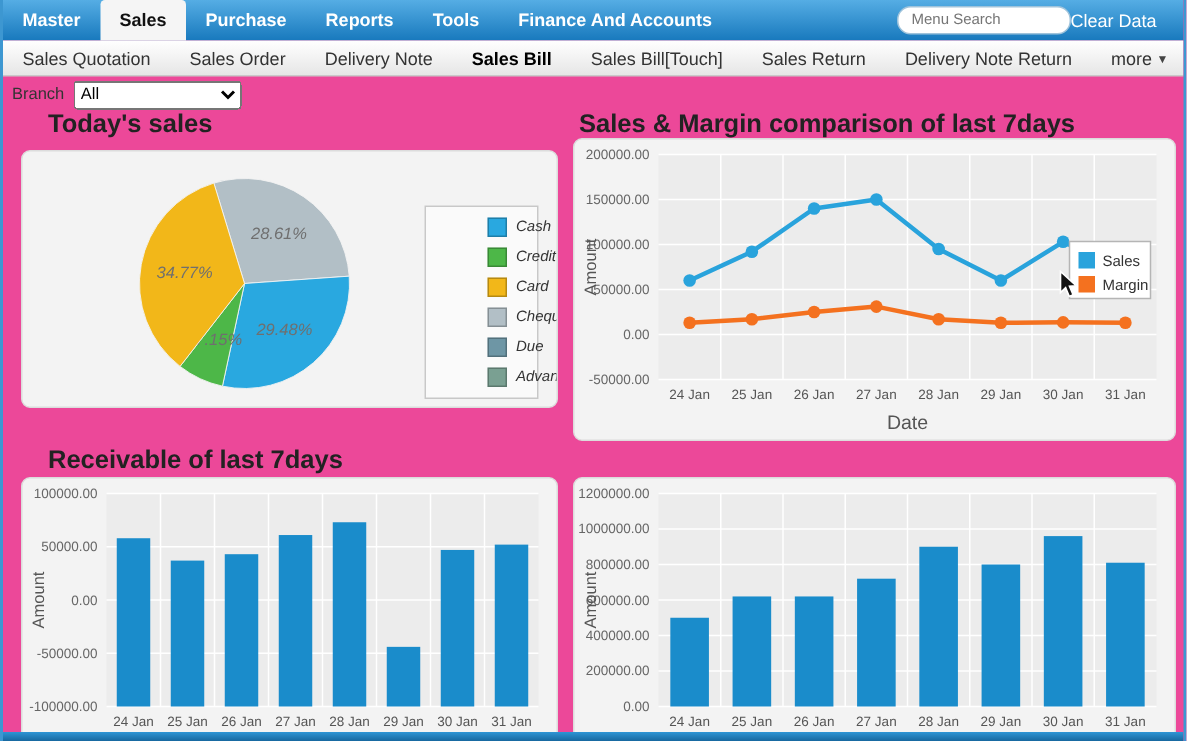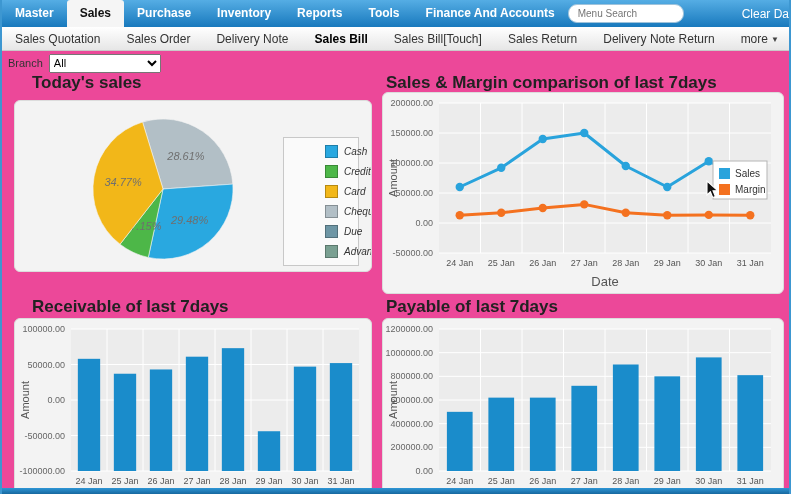--- a/index.html
+++ b/index.html
@@ -5,21 +5,21 @@
   html,body{margin:0;padding:0;background:#fff;}
   .page{position:relative;width:791px;height:494px;background:#ec4899;overflow:hidden;
         border-left:2px solid #3d97d1;border-right:2px solid #3d97d1;box-sizing:border-box;
         font-family:"Liberation Sans",sans-serif;}
   
   .topnav{height:27px;background:linear-gradient(#55ade4,#1879bd);display:flex;align-items:stretch;}
   .nav-item{line-height:27px;padding:0 13px;color:#fff;font-size:12px;font-weight:bold;cursor:pointer;white-space:nowrap;}
   .nav-item.active{background:#f5f5f5;color:#111;border-radius:3px 3px 0 0;}
   .nav-right{margin-left:auto;display:flex;align-items:center;padding-right:8px;}
   .menu-search{width:96px;height:15px;border-radius:9px;border:1px solid #9fc3db;background:#fff;
-               font-size:10px;padding:1px 9px;color:#666;margin-right:58px;outline:none;font-family:"Liberation Sans",sans-serif;}
+               font-size:10px;padding:1px 9px;color:#666;outline:none;font-family:"Liberation Sans",sans-serif;}
   .clear-data{color:#fff;font-size:12px;cursor:pointer;margin-right:10px;white-space:nowrap;}
   
   .submenu{height:23px;background:linear-gradient(#ffffff,#e6e6e6);border-bottom:1px solid #c9c9c9;
            display:flex;align-items:center;}
   .submenu-item{padding:0 13px;font-size:12px;color:#333;cursor:pointer;white-space:nowrap;}
   .submenu-item.active{font-weight:bold;color:#000;}
   .submenu-item .arrow{font-size:8px;color:#444;margin-left:3px;vertical-align:1px;}
   
   .branch-row{height:24px;display:flex;align-items:center;padding-left:6px;gap:6px;}
   .branch-label{font-size:11px;color:#333;}
@@ -47,21 +47,20 @@
 </head>
 <body>
 
 <div class="page">
 
   <div class="topnav">
     <div style="display:flex;">
         <div class="nav-item">Master</div>
         <div class="nav-item active">Sales</div>
         <div class="nav-item">Purchase</div>
-        <div class="nav-item">Inventory</div>
         <div class="nav-item">Reports</div>
         <div class="nav-item">Tools</div>
         <div class="nav-item">Finance And Accounts</div>
       </div>
     <div class="nav-right">
       <input class="menu-search" placeholder="Menu Search" style="">
       <span class="clear-data">Clear Data</span>
 
     </div>
   </div>
@@ -82,21 +81,20 @@
   </div>
 
   <div class="branch-row">
     <span class="branch-label">Branch</span>
     <select class="branch-select"><option value="All">All</option></select>
   </div>
 
   <div class="chart-title" id="t-pie">Today's sales</div>
   <div class="chart-title" id="t-line">Sales &amp; Margin comparison of last 7days</div>
   <div class="chart-title" id="t-recv">Receivable of last 7days</div>
-  <div class="chart-title" id="t-pay">Payable of last 7days</div>
 
   <div class="panel" id="p-pie">
     <div class="chart"><svg width="356" height="170">
           <path d="M148,88 L127.53398066940842,21.05866708258752 A70,70 0 0 1 217.82914245357816,83.11217183220523 Z" fill="#b2bfc6" stroke="#f3f3f3" stroke-width="0.6"></path>
           <text x="170.99492524744443" y="58.5396740472475" fill="#6f6f6f" font-size="11" font-family="&quot;Liberation Sans&quot;,sans-serif" text-anchor="middle">28.61%</text>
           <path d="M148,88 L217.82914245357816,83.11217183220523 A70,70 0 0 1 133.29803178294497,156.43867423134893 Z" fill="#29a8e0" stroke="#f3f3f3" stroke-width="0.6"></path>
           <text x="174.60389457907564" y="122.66908530141434" fill="#6f6f6f" font-size="11" font-family="&quot;Liberation Sans&quot;,sans-serif" text-anchor="middle">29.48%</text>
           <path d="M148,88 L133.29803178294497,156.43867423134893 A70,70 0 0 1 105.03475020933854,143.2628927077299 Z" fill="#4db748" stroke="#f3f3f3" stroke-width="0.6"></path>
           <text x="130.84555194558004" y="128.7978927650512" fill="#6f6f6f" font-size="11" font-family="&quot;Liberation Sans&quot;,sans-serif" text-anchor="middle">7.15%</text>
           <path d="M148,88 L105.03475020933854,143.2628927077299 A70,70 0 0 1 127.57604518641412,21.045821117927204 Z" fill="#f2b719" stroke="#f3f3f3" stroke-width="0.6"></path>

